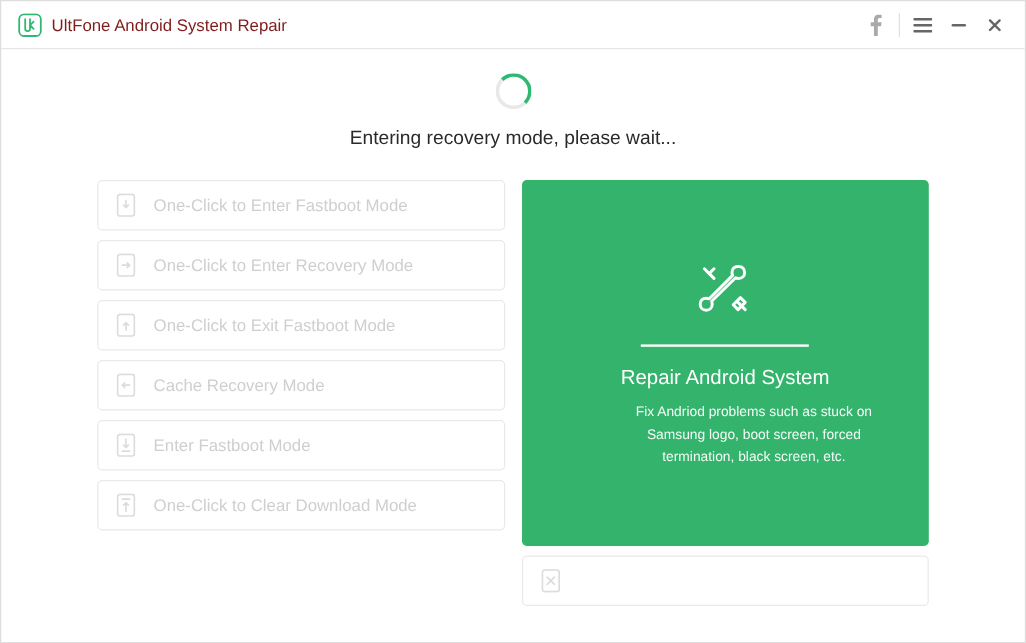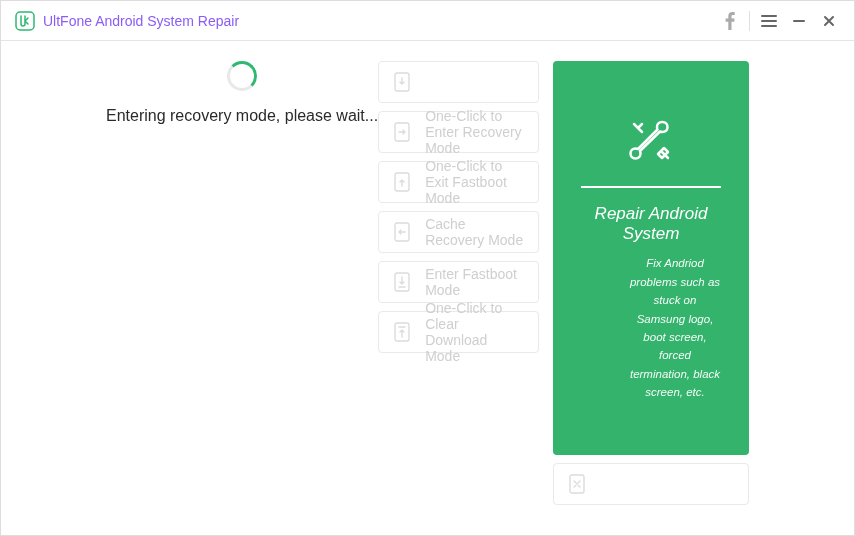--- a/index.html
+++ b/index.html
@@ -1,41 +1,41 @@
 <!DOCTYPE html>
 <html><head>
   <meta charset="utf-8">
   <style>
     * { margin: 0; padding: 0; box-sizing: border-box; font-family: -apple-system, BlinkMacSystemFont, "Segoe UI", Arial, sans-serif; }
     body { background: #f5f5f5; display: flex; justify-content: center; align-items: center; min-height: 100vh; }
     .window { width: 855px; height: 536px; background: #fff; border: 1px solid #ddd; display: flex; flex-direction: column; overflow: hidden; }
     .titlebar { height: 40px; border-bottom: 1px solid #e5e5e5; display: flex; align-items: center; padding: 0 10px 0 14px; }
     .titlebar .logo { width: 20px; height: 20px; display: inline-flex; align-items: center; justify-content: center; margin-right: 8px; }
-    .titlebar .title { color: #8b5cf6; font-size: 14px; font-weight: 500; flex-shrink: 0; }
+    .titlebar .title { color: #7f1d1d; font-size: 14px; font-weight: 500; flex-shrink: 0; }
     .titlebar .spacer { flex: 1; }
     .titlebar .tbtn { width: 30px; height: 30px; display: inline-flex; align-items: center; justify-content: center; color: #888; cursor: pointer; font-size: 18px; }
     .titlebar .sep { width: 1px; height: 20px; background: #e0e0e0; margin: 0 4px; }
 
-    .content { flex: 1; padding: 20px 105px 30px; display: flex; flex-direction: row; }
+    .content { flex: 1; padding: 20px 80px 30px; display: flex; flex-direction: column; }
     .status-area { display: flex; flex-direction: column; align-items: center; margin-bottom: 25px; }
     .spinner { width: 30px; height: 30px; border: 3px solid #e8e8e8; border-top-color: #2eb872; border-right-color: #2eb872; border-radius: 50%; animation: spin 1s linear infinite; margin-bottom: 16px; }
     @keyframes spin { to { transform: rotate(360deg); } }
     .status-text { font-size: 16px; color: #2a2a2a; font-weight: 500; }
 
     .options { display: flex; gap: 14px; flex: 1; }
     .left-col { flex: 1; display: flex; flex-direction: column; gap: 8px; }
     .right-col { flex: 1; display: flex; flex-direction: column; gap: 8px; }
 
     .opt-btn { height: 42px; border: 1px solid #e9e9e9; border-radius: 4px; background: #fff; display: flex; align-items: center; padding: 0 14px; cursor: pointer; color: #cfcfcf; font-size: 14px; }
     .opt-btn .opt-icon { width: 18px; height: 20px; margin-right: 14px; display: inline-flex; align-items: center; justify-content: center; }
     .opt-btn .opt-icon svg { stroke: #dcdcdc; fill: none; }
     .opt-btn .opt-label { flex: 1; text-align: left; }
     .opt-btn.disabled { cursor: default; }
 
-    .big-card { background: #33b36b; border-radius: 4px; flex: 1; display: flex; flex-direction: column; align-items: center; justify-content: center; color: #fff; padding: 20px 28px; text-align: center; cursor: pointer; font-style: italic; }
+    .big-card { background: #33b36b; border-radius: 4px; flex: 1; display: flex; flex-direction: column; align-items: center; justify-content: center; color: #fff; padding: 20px 28px; text-align: center; cursor: pointer; }
     .big-card .card-icon { margin-bottom: 14px; }
     .big-card .divider { width: 140px; height: 2px; background: #fff; margin-bottom: 16px; }
     .big-card .card-title { font-size: 17px; font-weight: 500; margin-bottom: 10px; }
     .big-card .card-desc { font-size: 11.5px; line-height: 1.6; opacity: 0.95; margin-left: 48px; }
   </style>
 </head>
 <body>
 
 <div class="window">
   <div class="titlebar">
@@ -78,20 +78,21 @@
 
     <div class="options">
       <div class="left-col">
         <button class="opt-btn disabled">
           <span class="opt-icon">
               <svg width="16" height="20" viewBox="0 0 16 20">
                 <rect x="1" y="1" width="14" height="18" rx="2" stroke-width="1.4"></rect>
                 <path d="M8 6v6m-2-2l2 2 2-2" stroke-width="1.4" stroke-linecap="round"></path>
               </svg>
             </span>
+          <span class="opt-label">One-Click to Enter Fastboot Mode</span>
         </button>
         <button class="opt-btn disabled">
           <span class="opt-icon">
               <svg width="16" height="20" viewBox="0 0 16 20">
                 <rect x="1" y="1" width="14" height="18" rx="2" stroke-width="1.4"></rect>
                 <path d="M5 10h6m-2-2l2 2-2 2" stroke-width="1.4" stroke-linecap="round"></path>
               </svg>
             </span>
           <span class="opt-label">One-Click to Enter Recovery Mode</span>
         </button>

